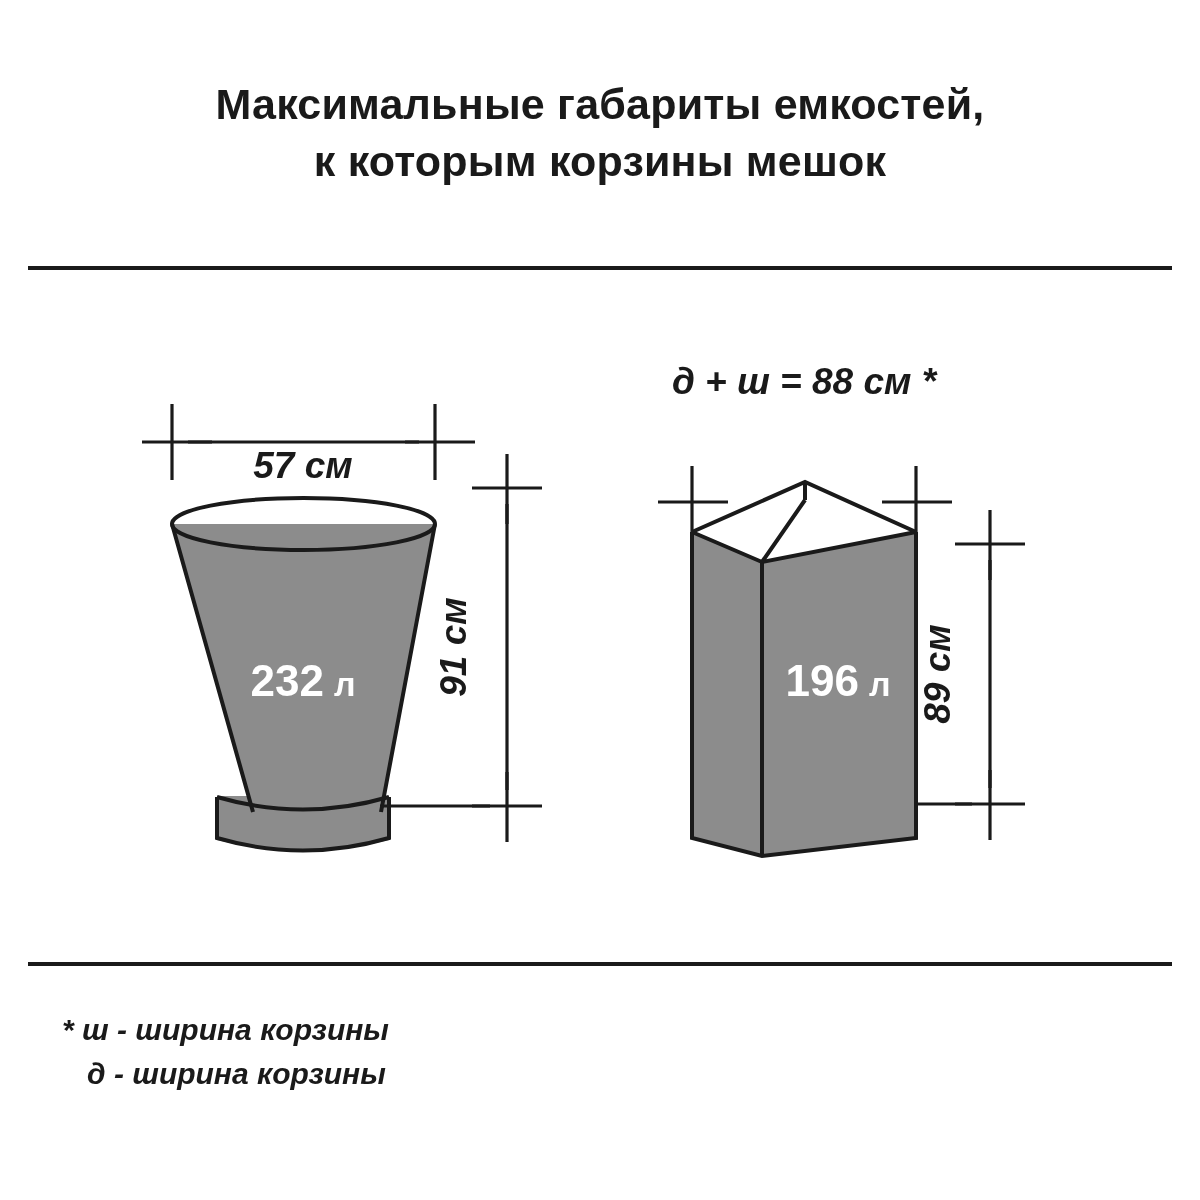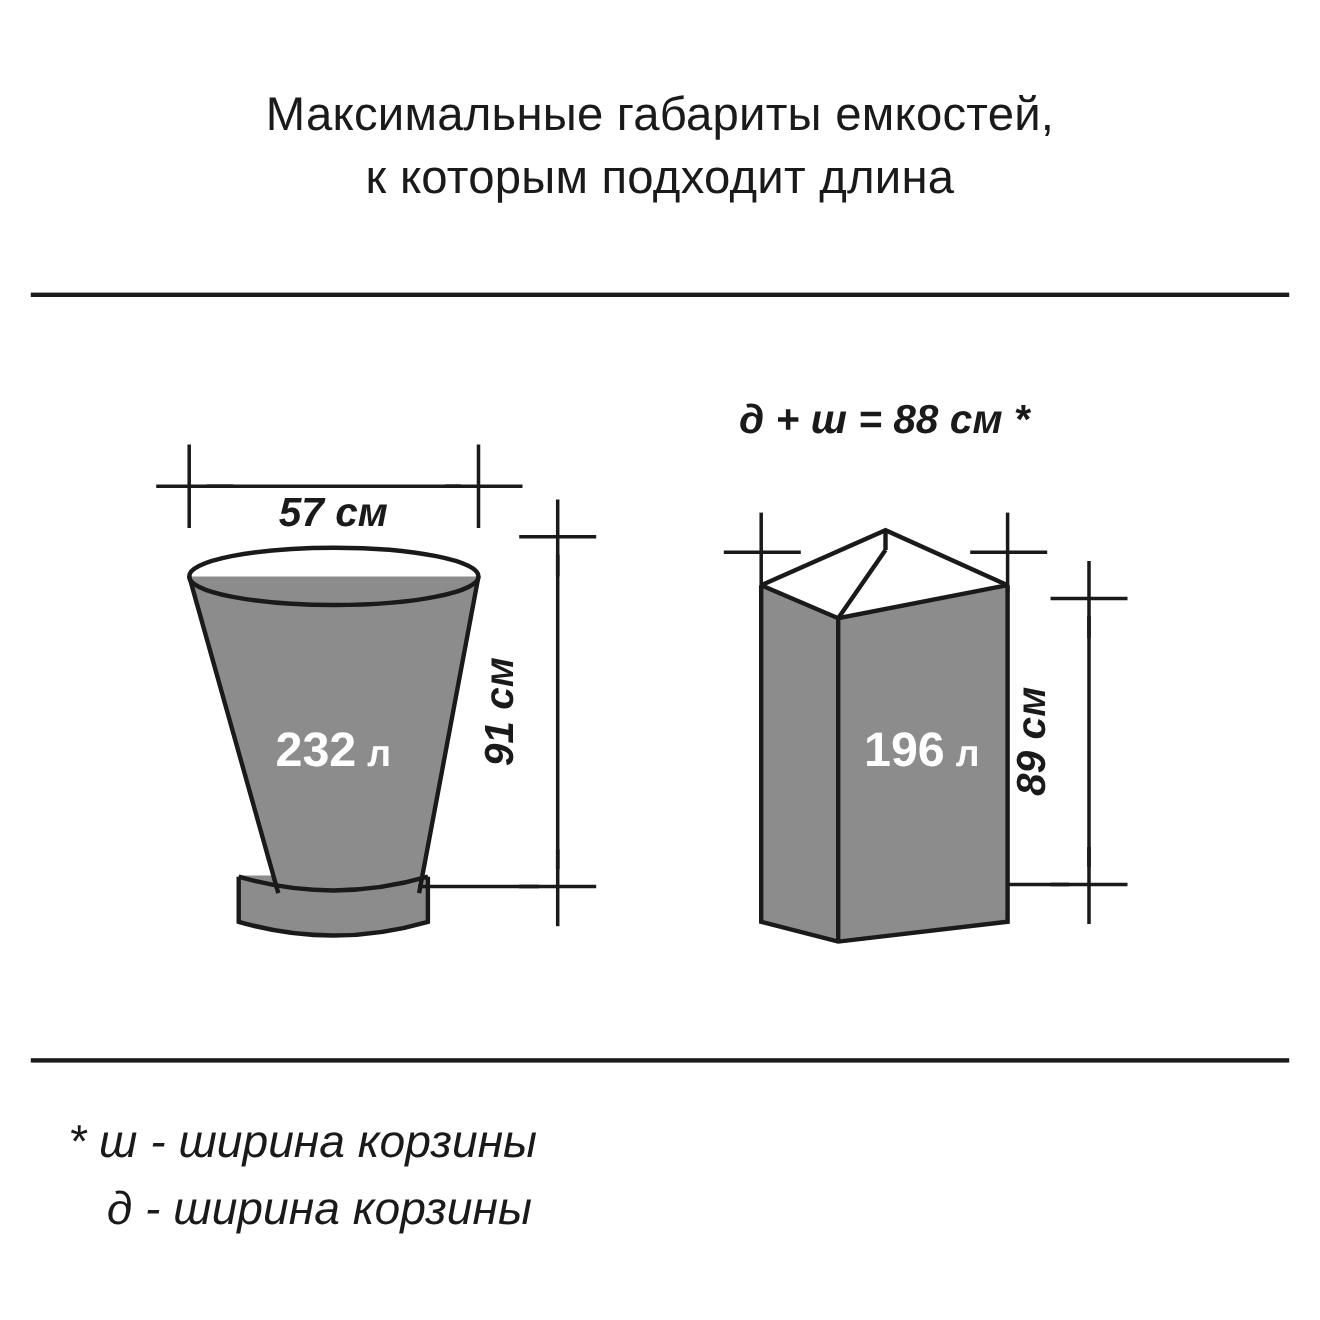--- a/index.html
+++ b/index.html
@@ -24,21 +24,21 @@
   
   .title-block {
     position: absolute;
     top: 76px;
     left: 0;
     width: 1200px;
     text-align: center;
   }
   .title-line {
     font-size: 43px;
-    font-weight: normal;
+    font-weight: bold;
     line-height: 1.32;
     letter-spacing: 0.2px;
     color: #1a1a1a;
   }
 
   
   .hrule {
     position: absolute;
     left: 28px;
     width: 1144px;
@@ -46,23 +46,23 @@
     background: #1a1a1a;
   }
   .hrule.top { top: 266px; }
   .hrule.bottom { top: 962px; }
 
   
   .footnotes {
     position: absolute;
     left: 62px;
     top: 1008px;
-    font-size: 42px;
+    font-size: 30px;
     font-style: italic;
-    font-weight: normal;
+    font-weight: bold;
     line-height: 1.45;
     color: #1a1a1a;
   }
   .footnote-line { white-space: pre; }
 
   
   .stage {
     position: absolute;
     left: 0;
     top: 266px;
@@ -93,21 +93,21 @@
     font-weight: bold;
   }
 </style>
 </head>
 <body>
 
 <div class="page">
 
   <div class="title-block">
     <div class="title-line">Максимальные габариты емкостей,</div>
-    <div class="title-line">к которым подходит длина</div>
+    <div class="title-line">к которым корзины мешок</div>
   </div>
 
   <div class="hrule top"></div>
   <div class="hrule bottom"></div>
 
   <div class="stage">
     <svg width="1200" height="696" viewBox="0 0 1200 696" xmlns="http://www.w3.org/2000/svg">
 
       <g>
 

